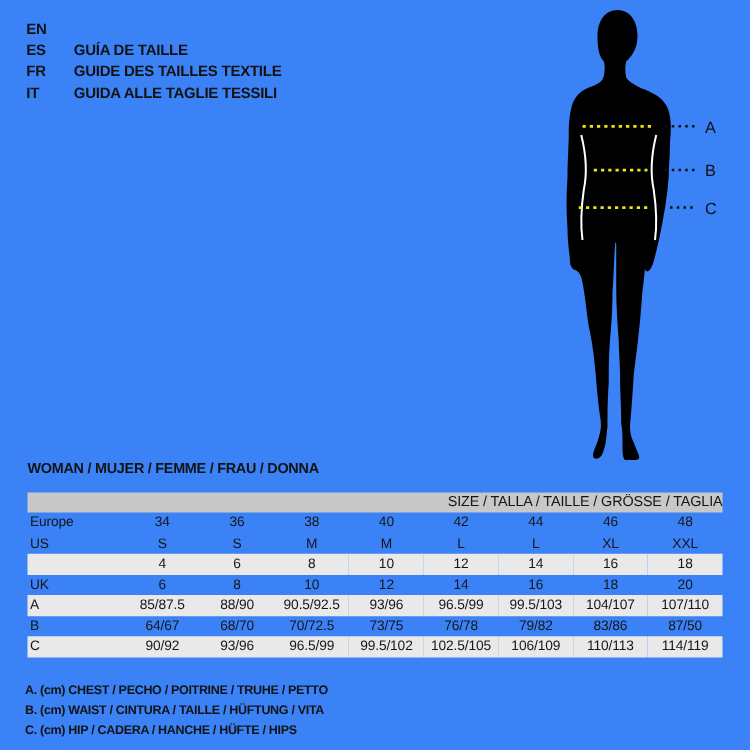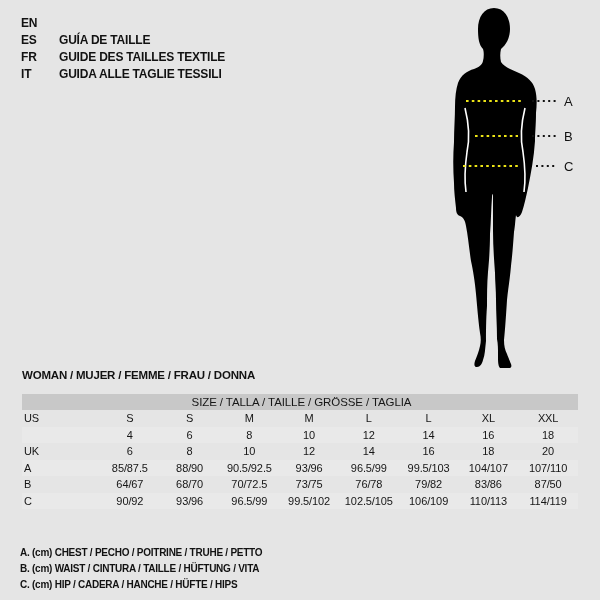--- a/index.html
+++ b/index.html
@@ -1,34 +1,34 @@
 <!DOCTYPE html>
 <html><head>
 <meta charset="utf-8">
 <style>
   html,body{margin:0;padding:0;background:#fff;}
   .canvas{
-    position:relative;width:600px;height:600px;background:#e5e5e5;
+    position:relative;width:600px;height:600px;background:#3b82f6;
     font-family:"Liberation Sans",sans-serif;color:#121212;overflow:hidden;
   }
   
   .lang-list{position:absolute;left:21px;top:14px;}
   .lang-row{display:flex;height:17px;align-items:center;
     font-weight:bold;font-size:12px;letter-spacing:-0.2px;white-space:nowrap;}
   .lang-code{width:38px;flex:0 0 38px;}
   
   .figure-svg{position:absolute;left:420px;top:0;width:180px;height:380px;}
   
   .gender-heading{position:absolute;left:22px;top:369px;
     font-size:11.5px;font-weight:bold;letter-spacing:-0.2px;white-space:nowrap;text-align:center;}
   
   .size-table{position:absolute;left:22px;top:394px;width:556px;
     border-collapse:collapse;table-layout:fixed;
     font-size:11px;letter-spacing:-0.1px;color:#161616;}
-  .size-table th{height:16px;background:#c8c8c8;text-align:center;
+  .size-table th{height:16px;background:#c8c8c8;text-align:right;
     padding:0 0 0 3px;font-weight:normal;font-size:11.5px;letter-spacing:-0.1px;}
   .size-table td{height:16.5px;padding:0;text-align:center;font-weight:normal;}
   .size-table td.rowlabel{text-align:left;padding-left:2px;}
   .size-table col.labelcol{width:78px;}
   .size-table tr.stripe td{background:#e9e9e9;}
   
   .legend{position:absolute;left:20px;top:545px;}
   .legend-line{height:16px;line-height:16px;font-size:10px;font-weight:bold;
     letter-spacing:-0.25px;white-space:nowrap;}
 </style>
@@ -136,20 +136,31 @@
         <col>
         <col>
     </colgroup>
     <thead>
       <tr>
         <th colspan="9">SIZE / TALLA / TAILLE / GRÖSSE / TAGLIA</th>
       </tr>
     </thead>
     <tbody>
       <tr>
+        <td class="rowlabel">Europe</td>
+        <td>34</td>
+        <td>36</td>
+        <td>38</td>
+        <td>40</td>
+        <td>42</td>
+        <td>44</td>
+        <td>46</td>
+        <td>48</td>
+      </tr>
+      <tr>
         <td class="rowlabel">US</td>
         <td>S</td>
         <td>S</td>
         <td>M</td>
         <td>M</td>
         <td>L</td>
         <td>L</td>
         <td>XL</td>
         <td>XXL</td>
       </tr>

